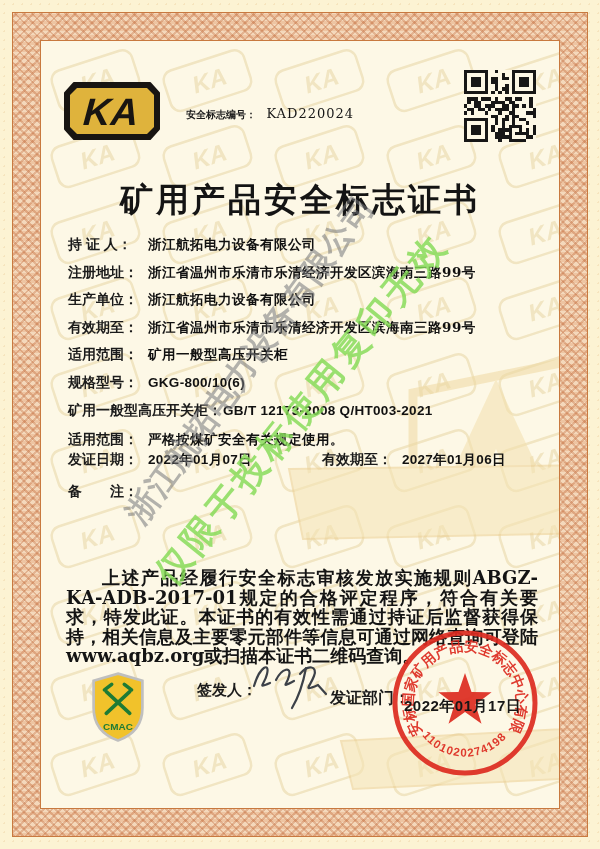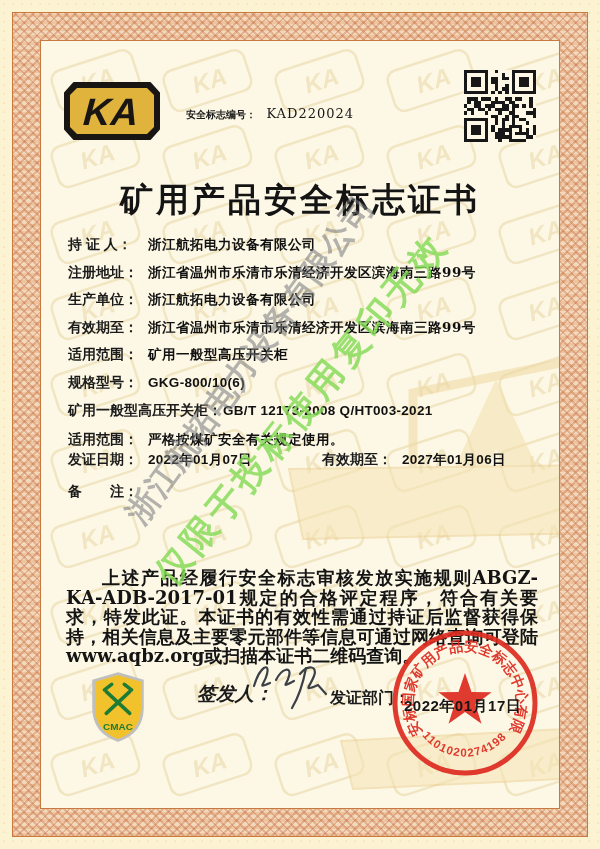--- a/index.html
+++ b/index.html
@@ -37,21 +37,21 @@
   .dates{position:absolute;left:68px;top:452px;display:flex;align-items:baseline;line-height:14px;z-index:10;}
   .dates .flabel{flex:0 0 80px;}
   .dates .exp-lbl{margin-left:70px;flex:0 0 80px;}
   .remark{position:absolute;left:68px;top:482px;z-index:10;}
   
   .paragraph{position:absolute;left:66px;right:62px;top:568px;margin:0;z-index:10;
              font-size:18px;line-height:19.5px;font-weight:bold;color:#141414;
              font-family:"DejaVu Serif",serif;text-align:justify;text-indent:2em;}
   
   .cmac{position:absolute;left:90px;top:668px;width:56px;height:78px;z-index:10;}
-  .signer-lbl{position:absolute;left:197px;top:681px;font-size:19px;font-weight:bold;color:#1b1b1b;z-index:10;font-style:italic;}
+  .signer-lbl{position:absolute;left:197px;top:681px;font-size:15px;font-weight:bold;color:#1b1b1b;z-index:10;}
   .signature{position:absolute;left:240px;top:656px;width:100px;height:58px;z-index:12;}
   .dept-lbl{position:absolute;left:330px;top:688px;font-size:16px;font-weight:bold;color:#1b1b1b;z-index:10;}
   .seal{position:absolute;left:390px;top:628px;width:150px;height:150px;z-index:25;opacity:.92;}
   .seal-date{position:absolute;left:404px;top:697px;font-size:15px;font-weight:bold;color:#161616;z-index:26;letter-spacing:.5px;}
   
   .wm{position:absolute;white-space:nowrap;pointer-events:none;z-index:30;font-weight:bold;}
   .wm-gray{left:148px;top:494px;line-height:36px;font-size:32px;letter-spacing:1px;
            color:rgba(116,118,122,.55);transform:rotate(-54deg);transform-origin:0 100%;
            font-family:"DejaVu Serif",serif;}
   .wm-green{left:178px;top:552px;line-height:40px;font-size:36px;letter-spacing:4px;

